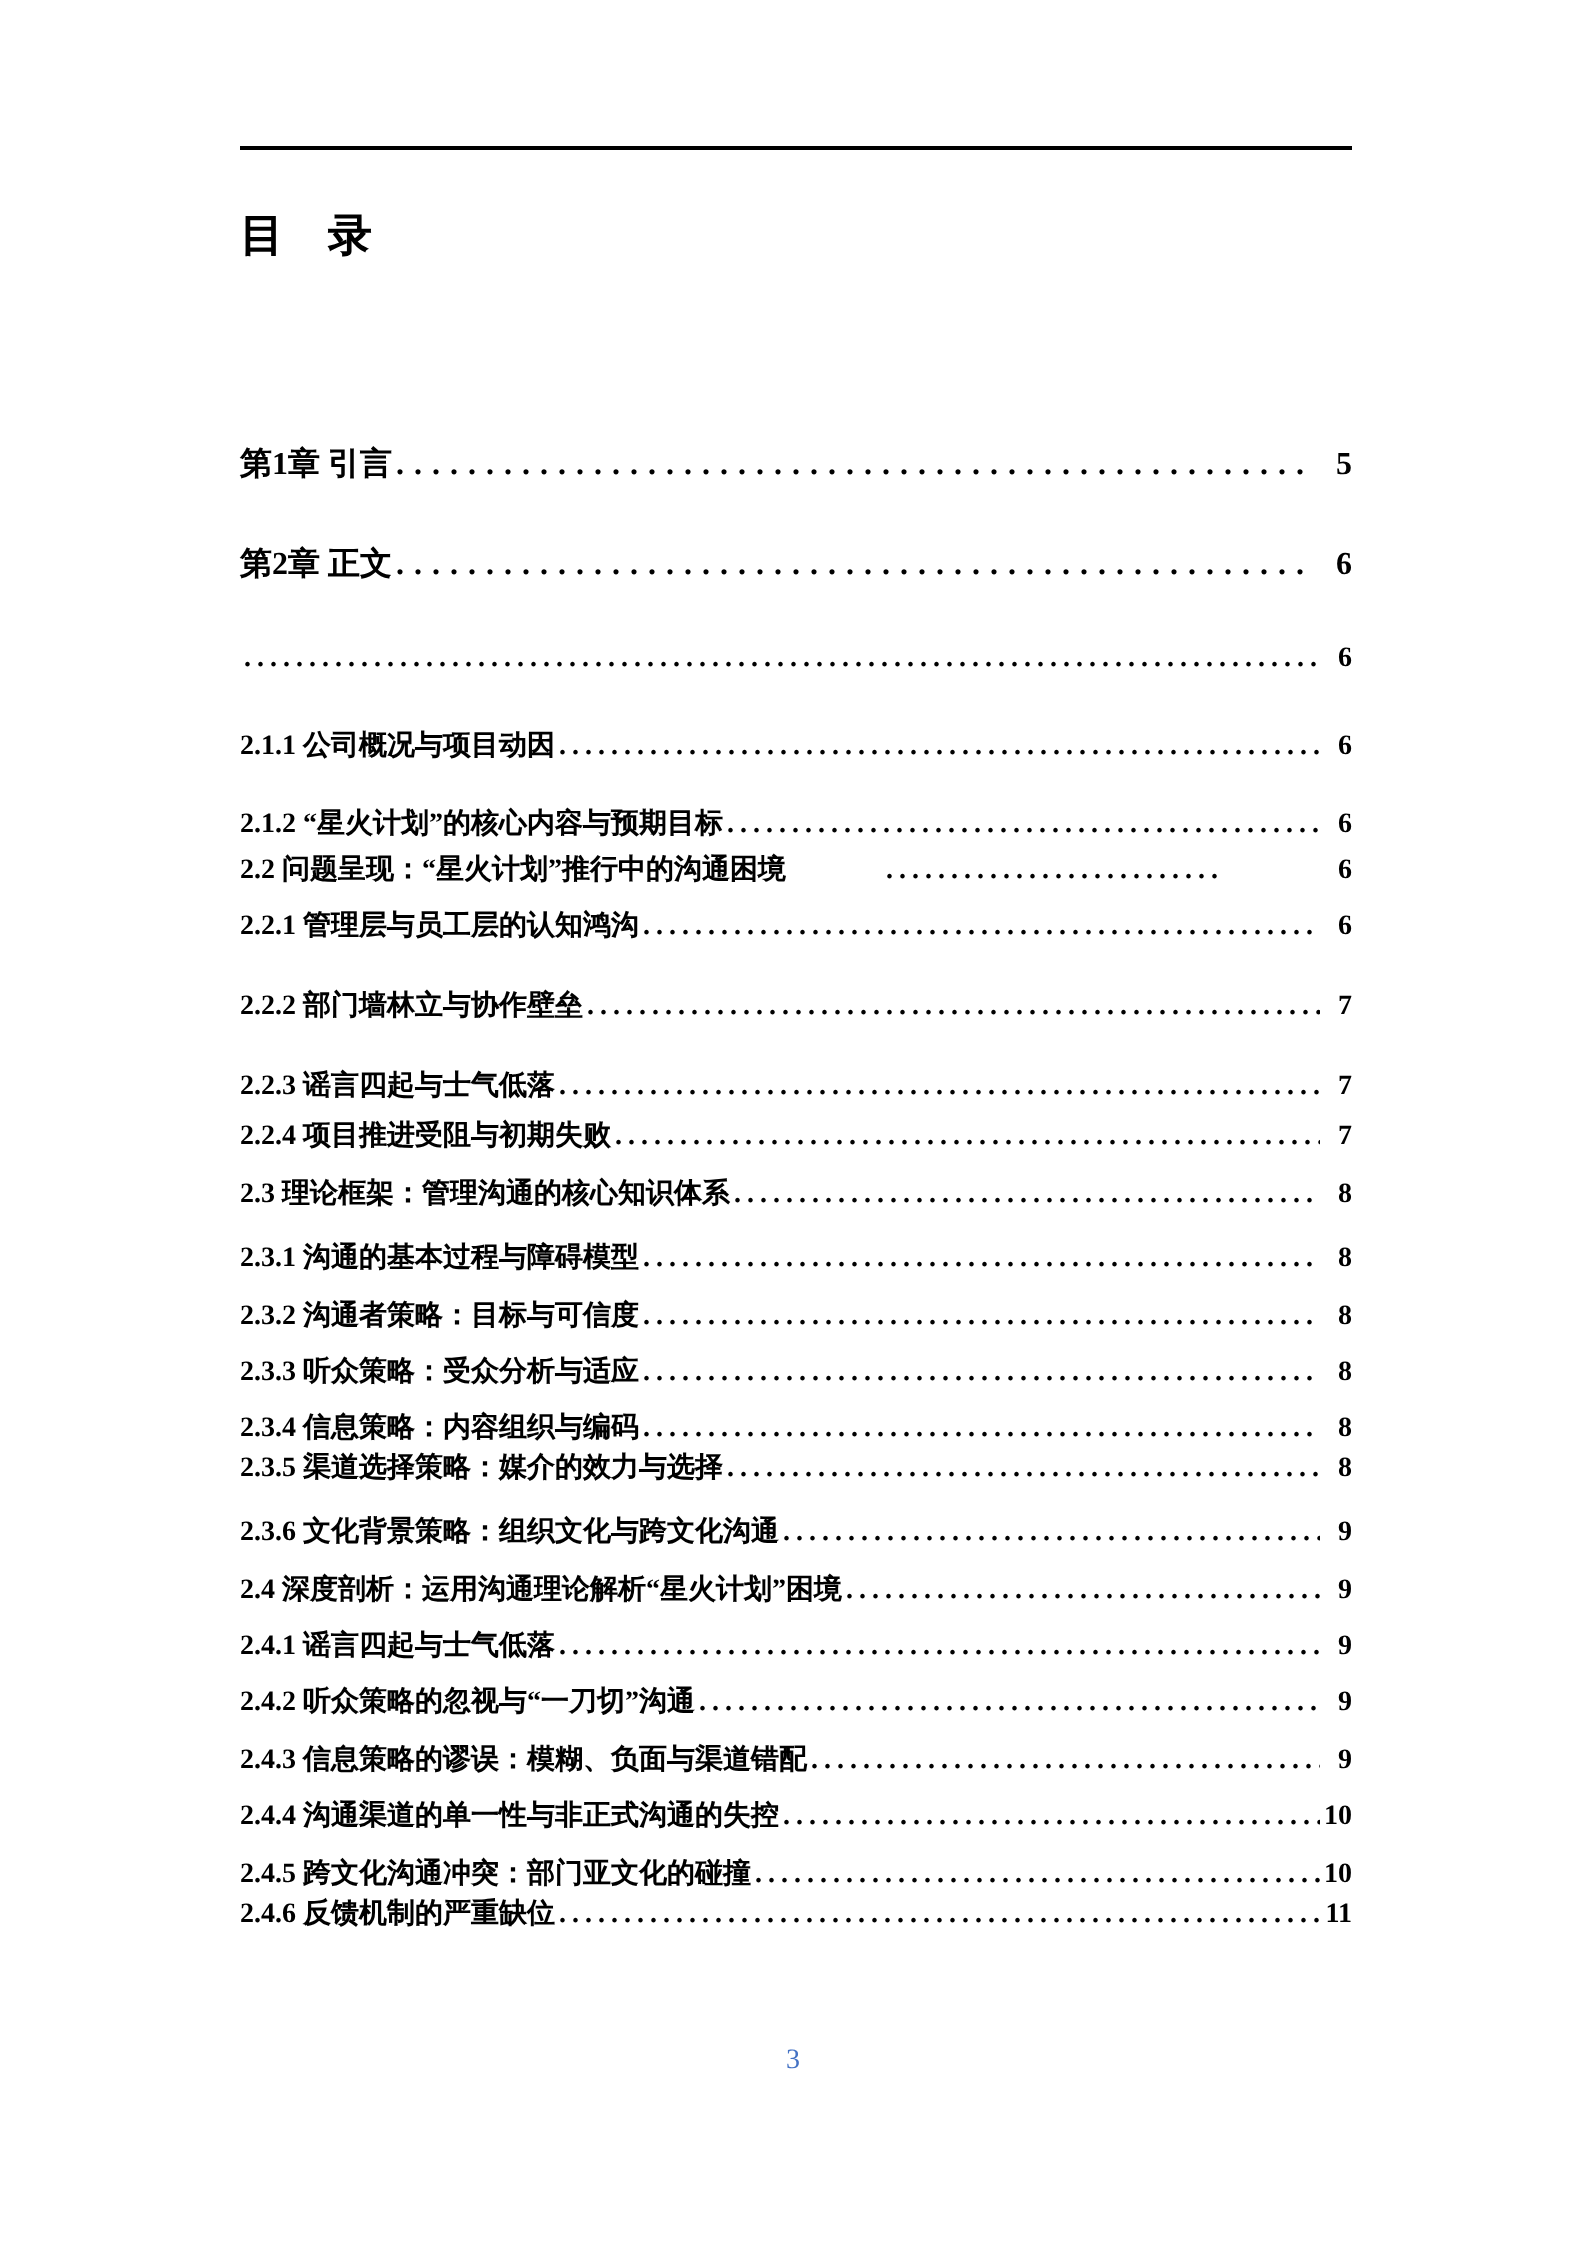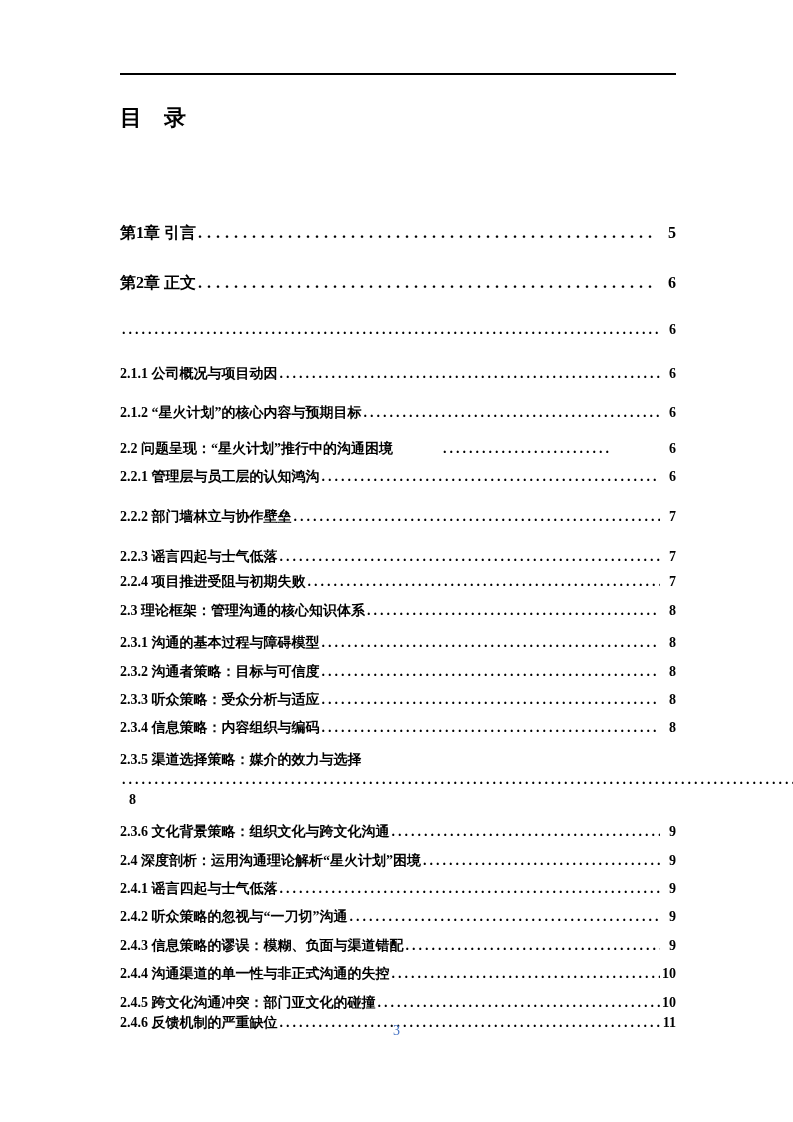--- a/index.html
+++ b/index.html
@@ -113,21 +113,21 @@
         <div class="toc-row l3" style="margin-top: 24px;">
           <span class="toc-label">2.1.1 公司概况与项目动因</span>
           <span class="toc-leader">................................................................................................................................................................</span>
           <span class="toc-page">6</span>
         </div>
         <div class="toc-row l3" style="margin-top: 19px;">
           <span class="toc-label">2.1.2 “星火计划”的核心内容与预期目标</span>
           <span class="toc-leader">................................................................................................................................................................</span>
           <span class="toc-page">6</span>
         </div>
-        <div class="toc-row l2" style="margin-top: 16px; gap: 48px;">
+        <div class="toc-row l2" style="margin-top: 3px; gap: 48px;">
           <span class="toc-label">2.2 问题呈现：“星火计划”推行中的沟通困境</span>
           <span class="toc-leader">................................................................................................................................................................</span>
           <span class="toc-page">6</span>
         </div>
         <div class="toc-row l3" style="margin-top: 8px;">
           <span class="toc-label">2.2.1 管理层与员工层的认知鸿沟</span>
           <span class="toc-leader">................................................................................................................................................................</span>
           <span class="toc-page">6</span>
         </div>
         <div class="toc-row l3" style="margin-top: 20px;">
@@ -163,21 +163,21 @@
         <div class="toc-row l3" style="margin-top: 8px;">
           <span class="toc-label">2.3.3 听众策略：受众分析与适应</span>
           <span class="toc-leader">................................................................................................................................................................</span>
           <span class="toc-page">8</span>
         </div>
         <div class="toc-row l3" style="margin-top: 8px;">
           <span class="toc-label">2.3.4 信息策略：内容组织与编码</span>
           <span class="toc-leader">................................................................................................................................................................</span>
           <span class="toc-page">8</span>
         </div>
-        <div class="toc-row l3" style="margin-top: 12px; flex-direction: column;">
+        <div class="toc-row l3" style="margin-top: 0;">
           <span class="toc-label">2.3.5 渠道选择策略：媒介的效力与选择</span>
           <span class="toc-leader">................................................................................................................................................................</span>
           <span class="toc-page">8</span>
         </div>
         <div class="toc-row l3" style="margin-top: 12px; justify-content: space-between;">
           <span class="toc-label">2.3.6 文化背景策略：组织文化与跨文化沟通</span>
           <span class="toc-leader">................................................................................................................................................................</span>
           <span class="toc-page">9</span>
         </div>
         <div class="toc-row l2" style="margin-top: 9px;">

